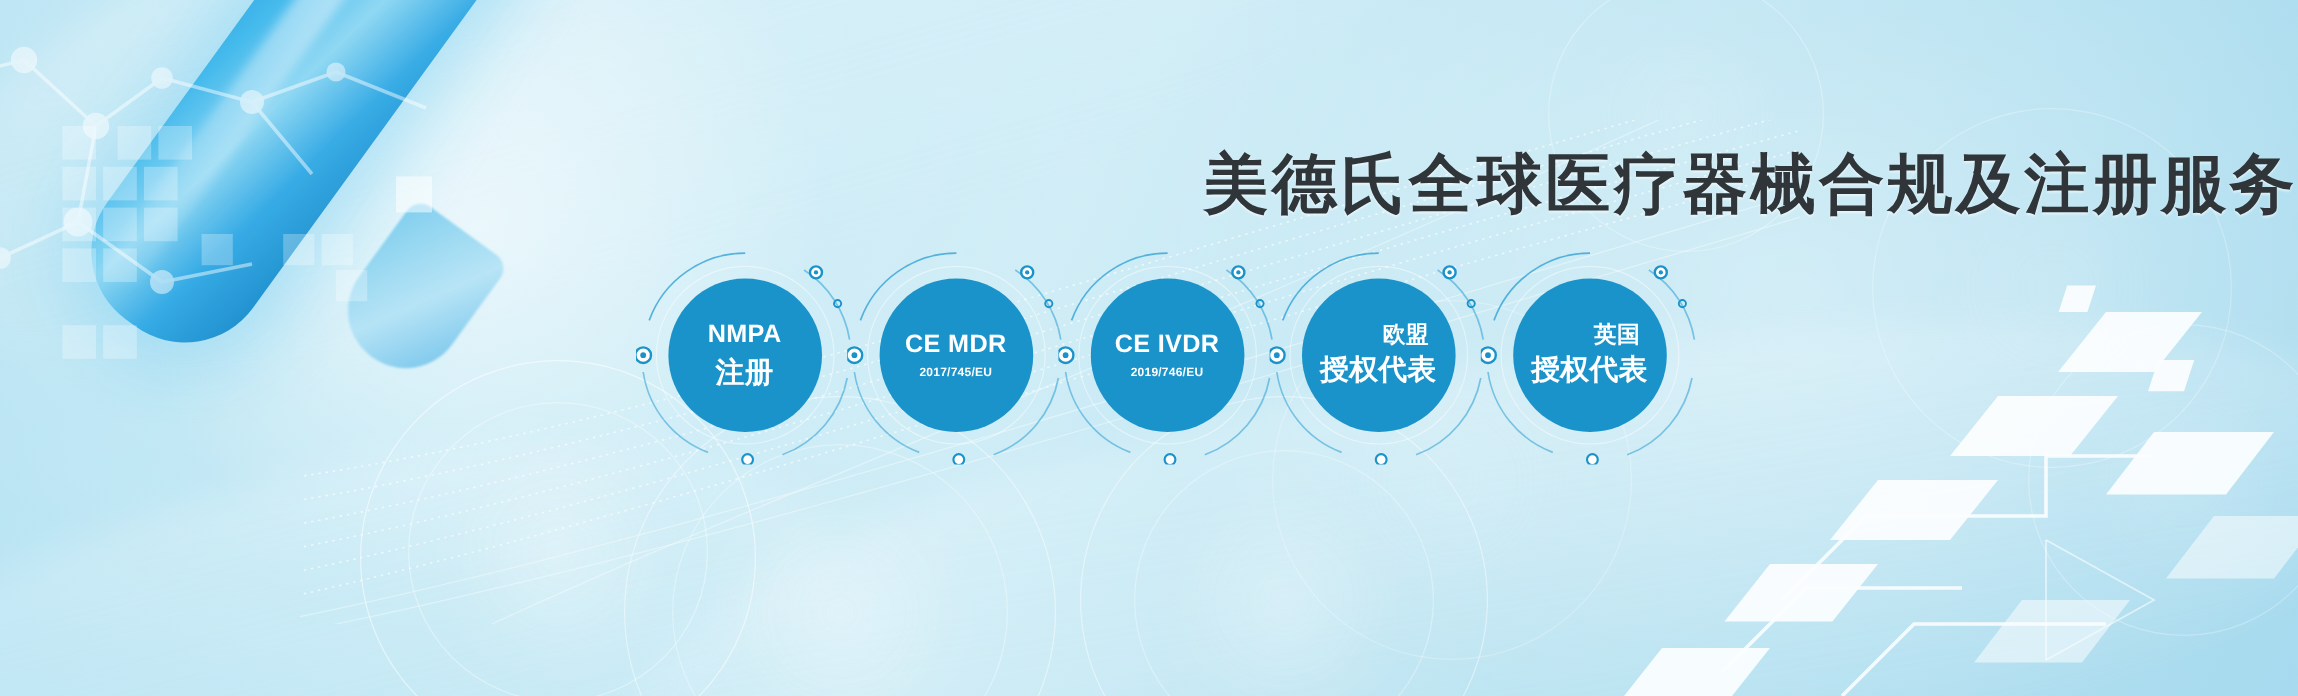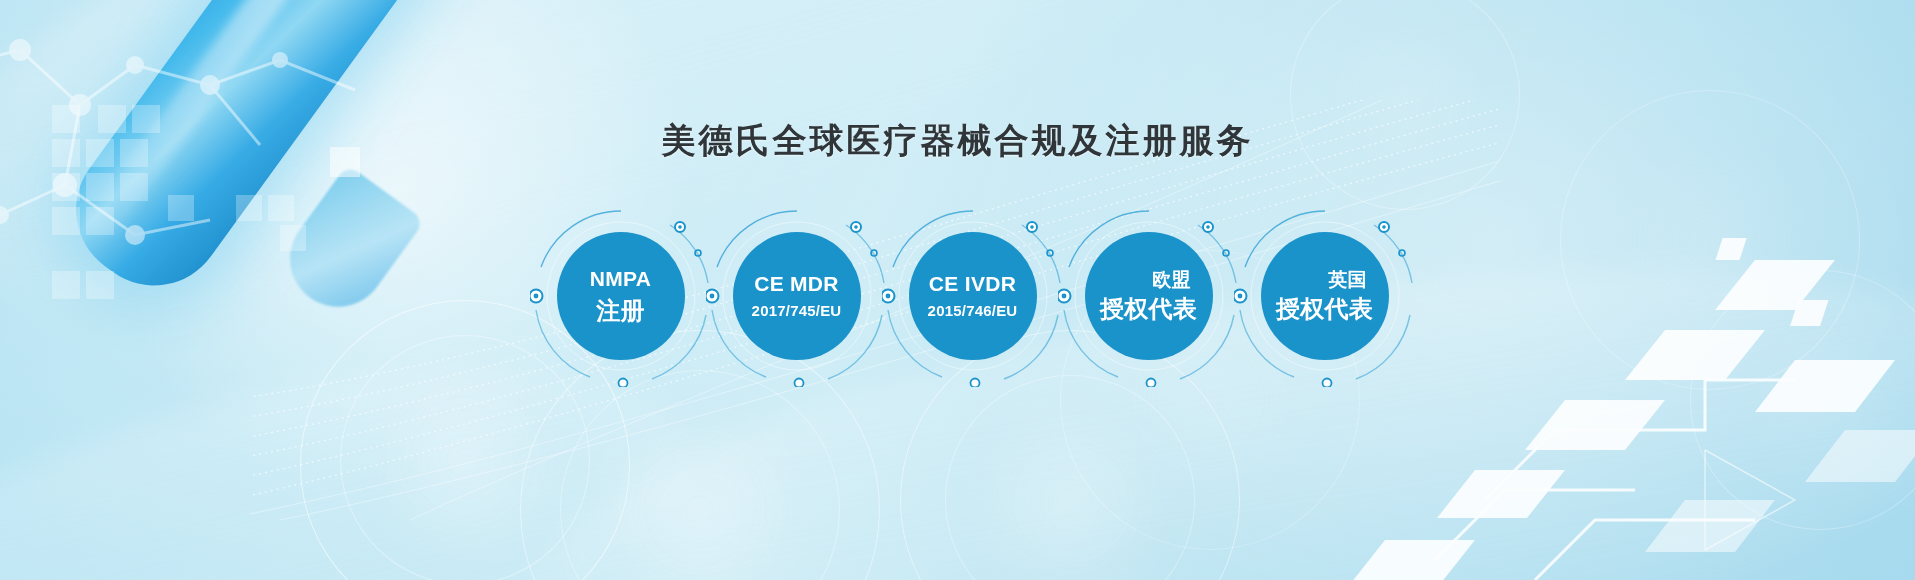--- a/index.html
+++ b/index.html
@@ -92,24 +92,24 @@
   .dish.d10{ left:1690px; top:270px; width:260px; height:260px; opacity:.5; }
 
   
   .blocks{ position:absolute; right:-20px; top:200px; width:700px; height:400px; opacity:.95; }
 
   
   .title{
     position:absolute;
     left:0; right:0;
     top:118px;
-    text-align:center;
+    text-align:right;
     font-family:"Liberation Serif", "DejaVu Serif", serif;
     font-weight:700;
-    font-size:34px;
+    font-size:54px;
     letter-spacing:3px;
     color:#2f3538;
     text-shadow:0 1px 2px rgba(255,255,255,.55);
     white-space:nowrap;
   }
 
   
   .badges{
     position:absolute;
     left:0; right:0;
@@ -135,21 +135,21 @@
     background:#1a93ca;
     display:flex;
     flex-direction:column;
     align-items:center;
     justify-content:center;
     color:#ffffff;
     text-align:center;
     line-height:1.18;
   }
   .disc .l1{ font-size:21px; font-weight:700; letter-spacing:.3px; white-space:nowrap; }
-  .disc .l2{ font-size:15px; font-weight:700; margin-top:5px; letter-spacing:.2px; white-space:nowrap; }
+  .disc .l2{ font-size:10px; font-weight:700; margin-top:5px; letter-spacing:.2px; white-space:nowrap; }
   .disc.cn .l1{ font-size:19px;margin-left:46px; }
   .disc.cn .l2{ font-size:24px; margin-top:3px; }
   .disc.nmpa .l2{ font-size:24px; }
 </style>
 </head>
 <body>
 
 <div class="banner">
 
   <div class="layer">
@@ -313,21 +313,21 @@
         <circle cx="91" cy="91" r="74" stroke="#ffffff" stroke-opacity="0.45" stroke-width="1"></circle>
         <circle cx="6" cy="91" r="6.5" fill="#ffffff" stroke="#1a93ca" stroke-width="2"></circle>
         <circle cx="6" cy="91" r="2.4" fill="#1a93ca"></circle>
         <circle cx="150" cy="22" r="5" fill="#ffffff" stroke="#1a93ca" stroke-width="2"></circle>
         <circle cx="150" cy="22" r="1.8" fill="#1a93ca"></circle>
         <circle cx="93" cy="178" r="4.5" fill="#ffffff" stroke="#1a93ca" stroke-width="1.8"></circle>
         <circle cx="168" cy="48" r="3" fill="none" stroke="#1a93ca" stroke-width="1.6"></circle>
       </svg>
       <div class="disc">
         <div class="l1">CE IVDR</div>
-        <div class="l2">2015/746/EU</div>
+        <div class="l2">2019/746/EU</div>
       </div>
     </div>
 
     <div class="badge">
       <svg class="ring" viewBox="0 0 182 182" fill="none">
         <path d="M91 6 A85 85 0 0 0 11 62" stroke="#2a9ed4" stroke-opacity="0.75" stroke-width="1.4"></path>
         <path d="M6 105 A85 85 0 0 0 60 172" stroke="#2a9ed4" stroke-opacity="0.55" stroke-width="1.4"></path>
         <path d="M122 174 A85 85 0 0 0 176 110" stroke="#2a9ed4" stroke-opacity="0.55" stroke-width="1.4"></path>
         <path d="M178 78 A85 85 0 0 0 140 20" stroke="#2a9ed4" stroke-opacity="0.55" stroke-width="1.4"></path>
         <circle cx="91" cy="91" r="74" stroke="#ffffff" stroke-opacity="0.45" stroke-width="1"></circle>

